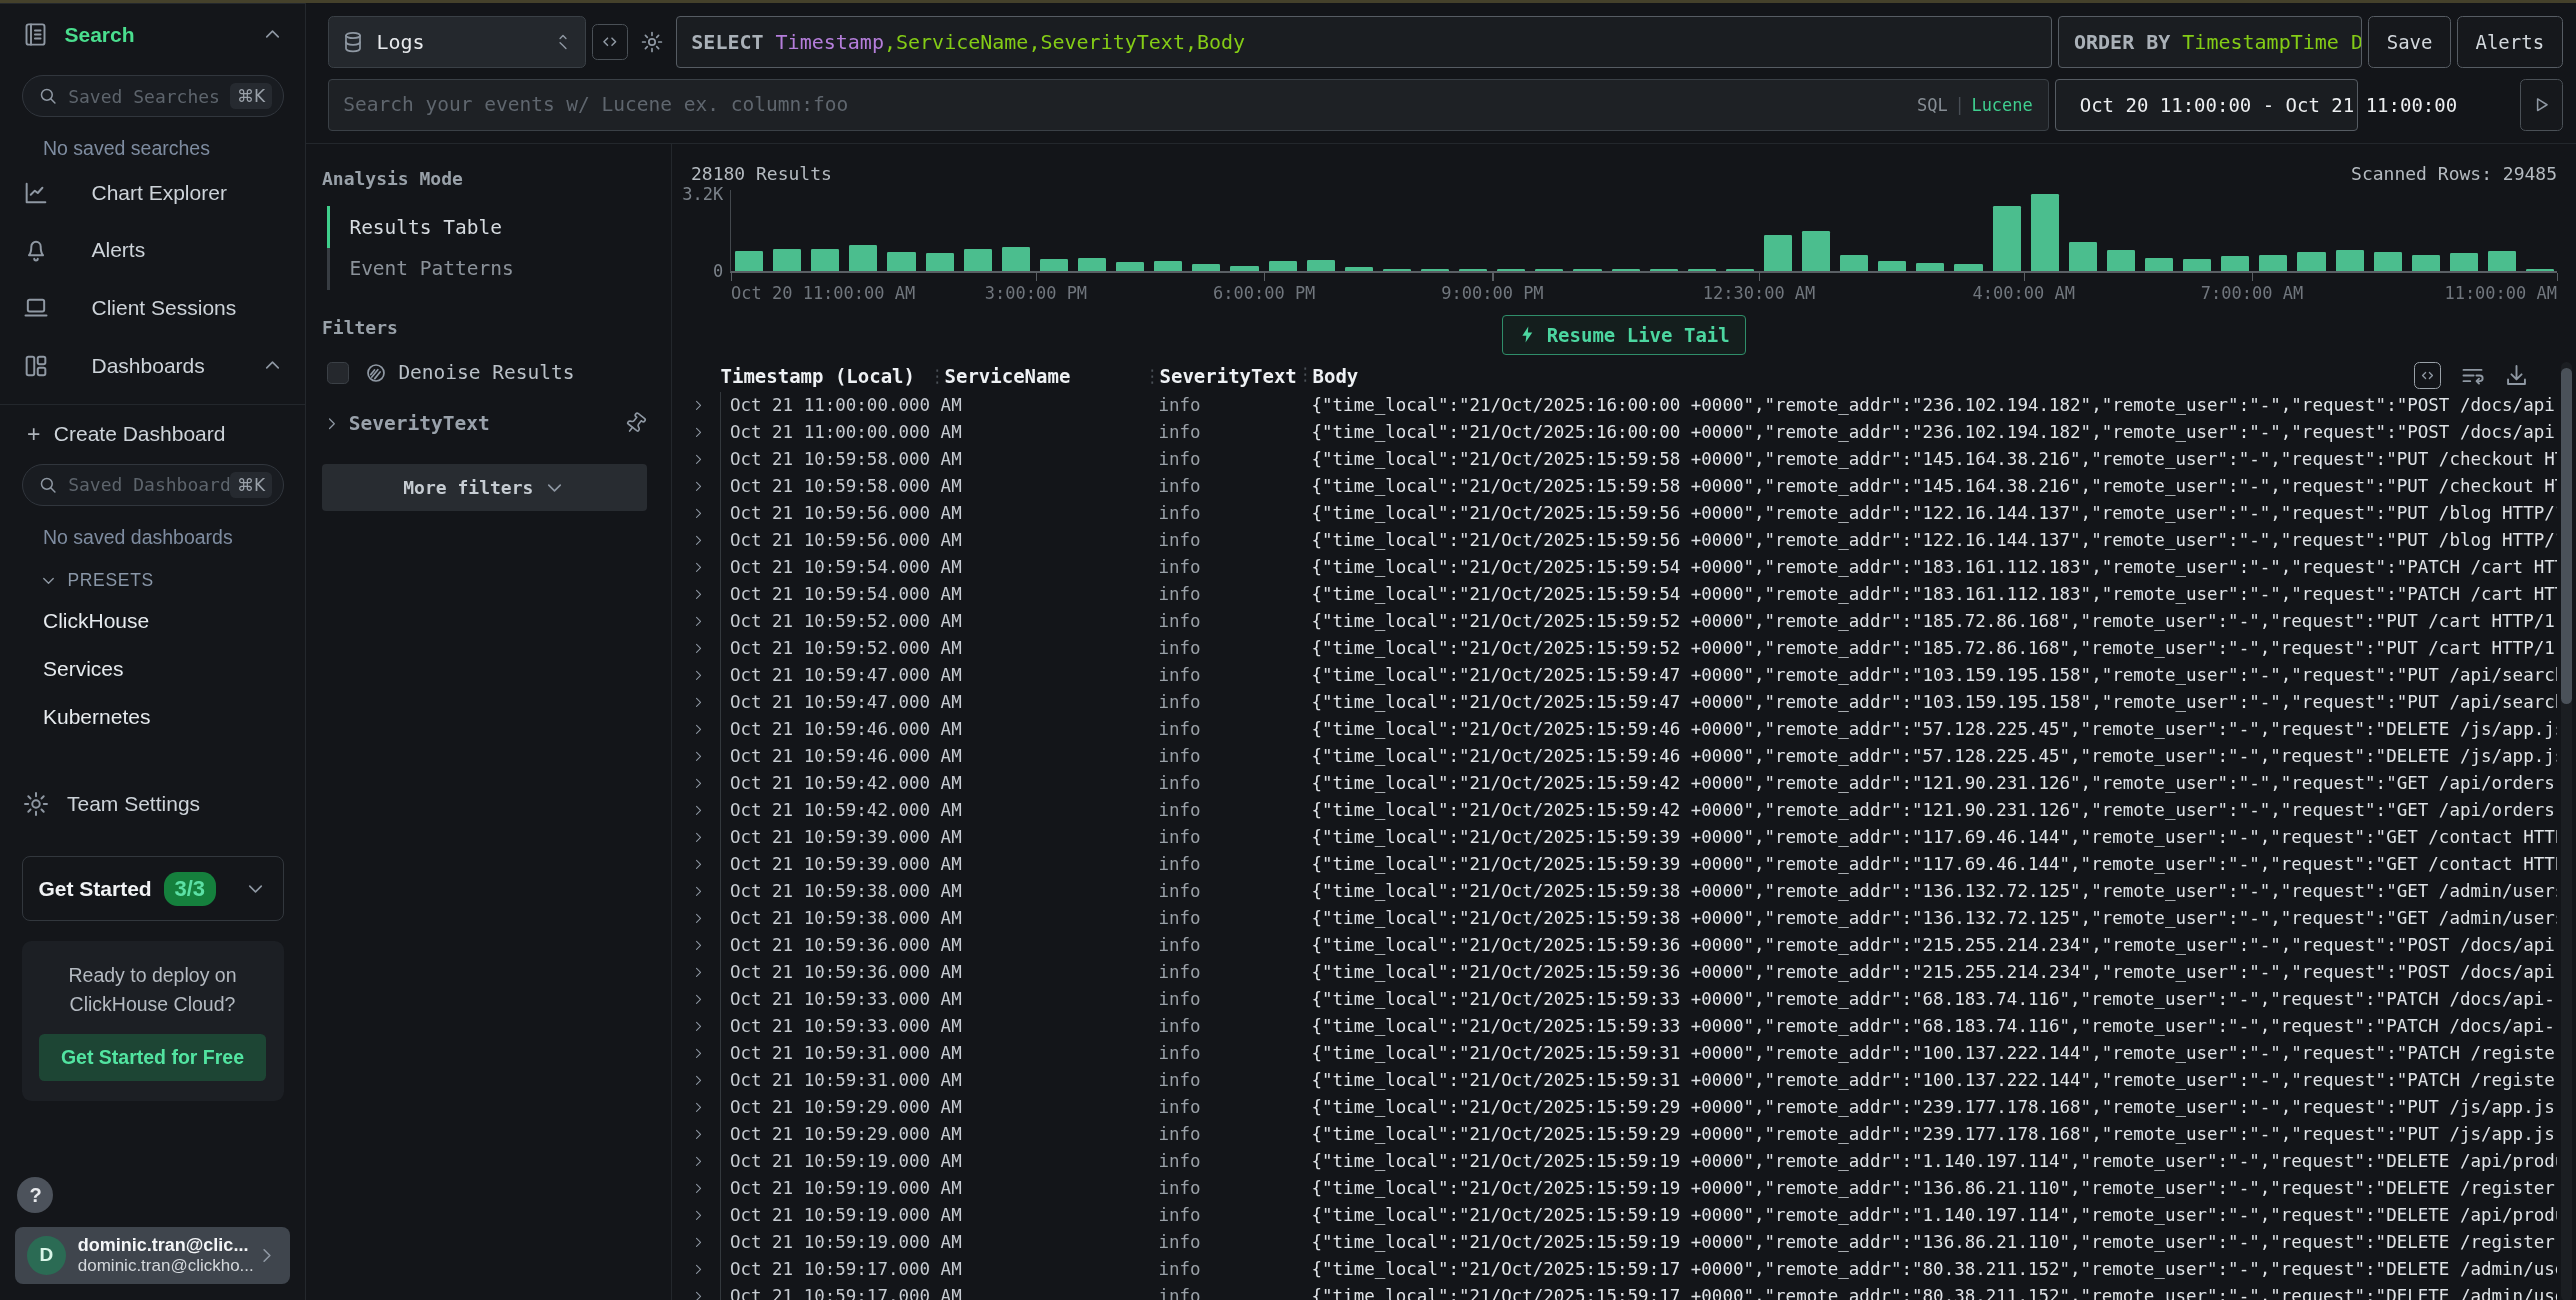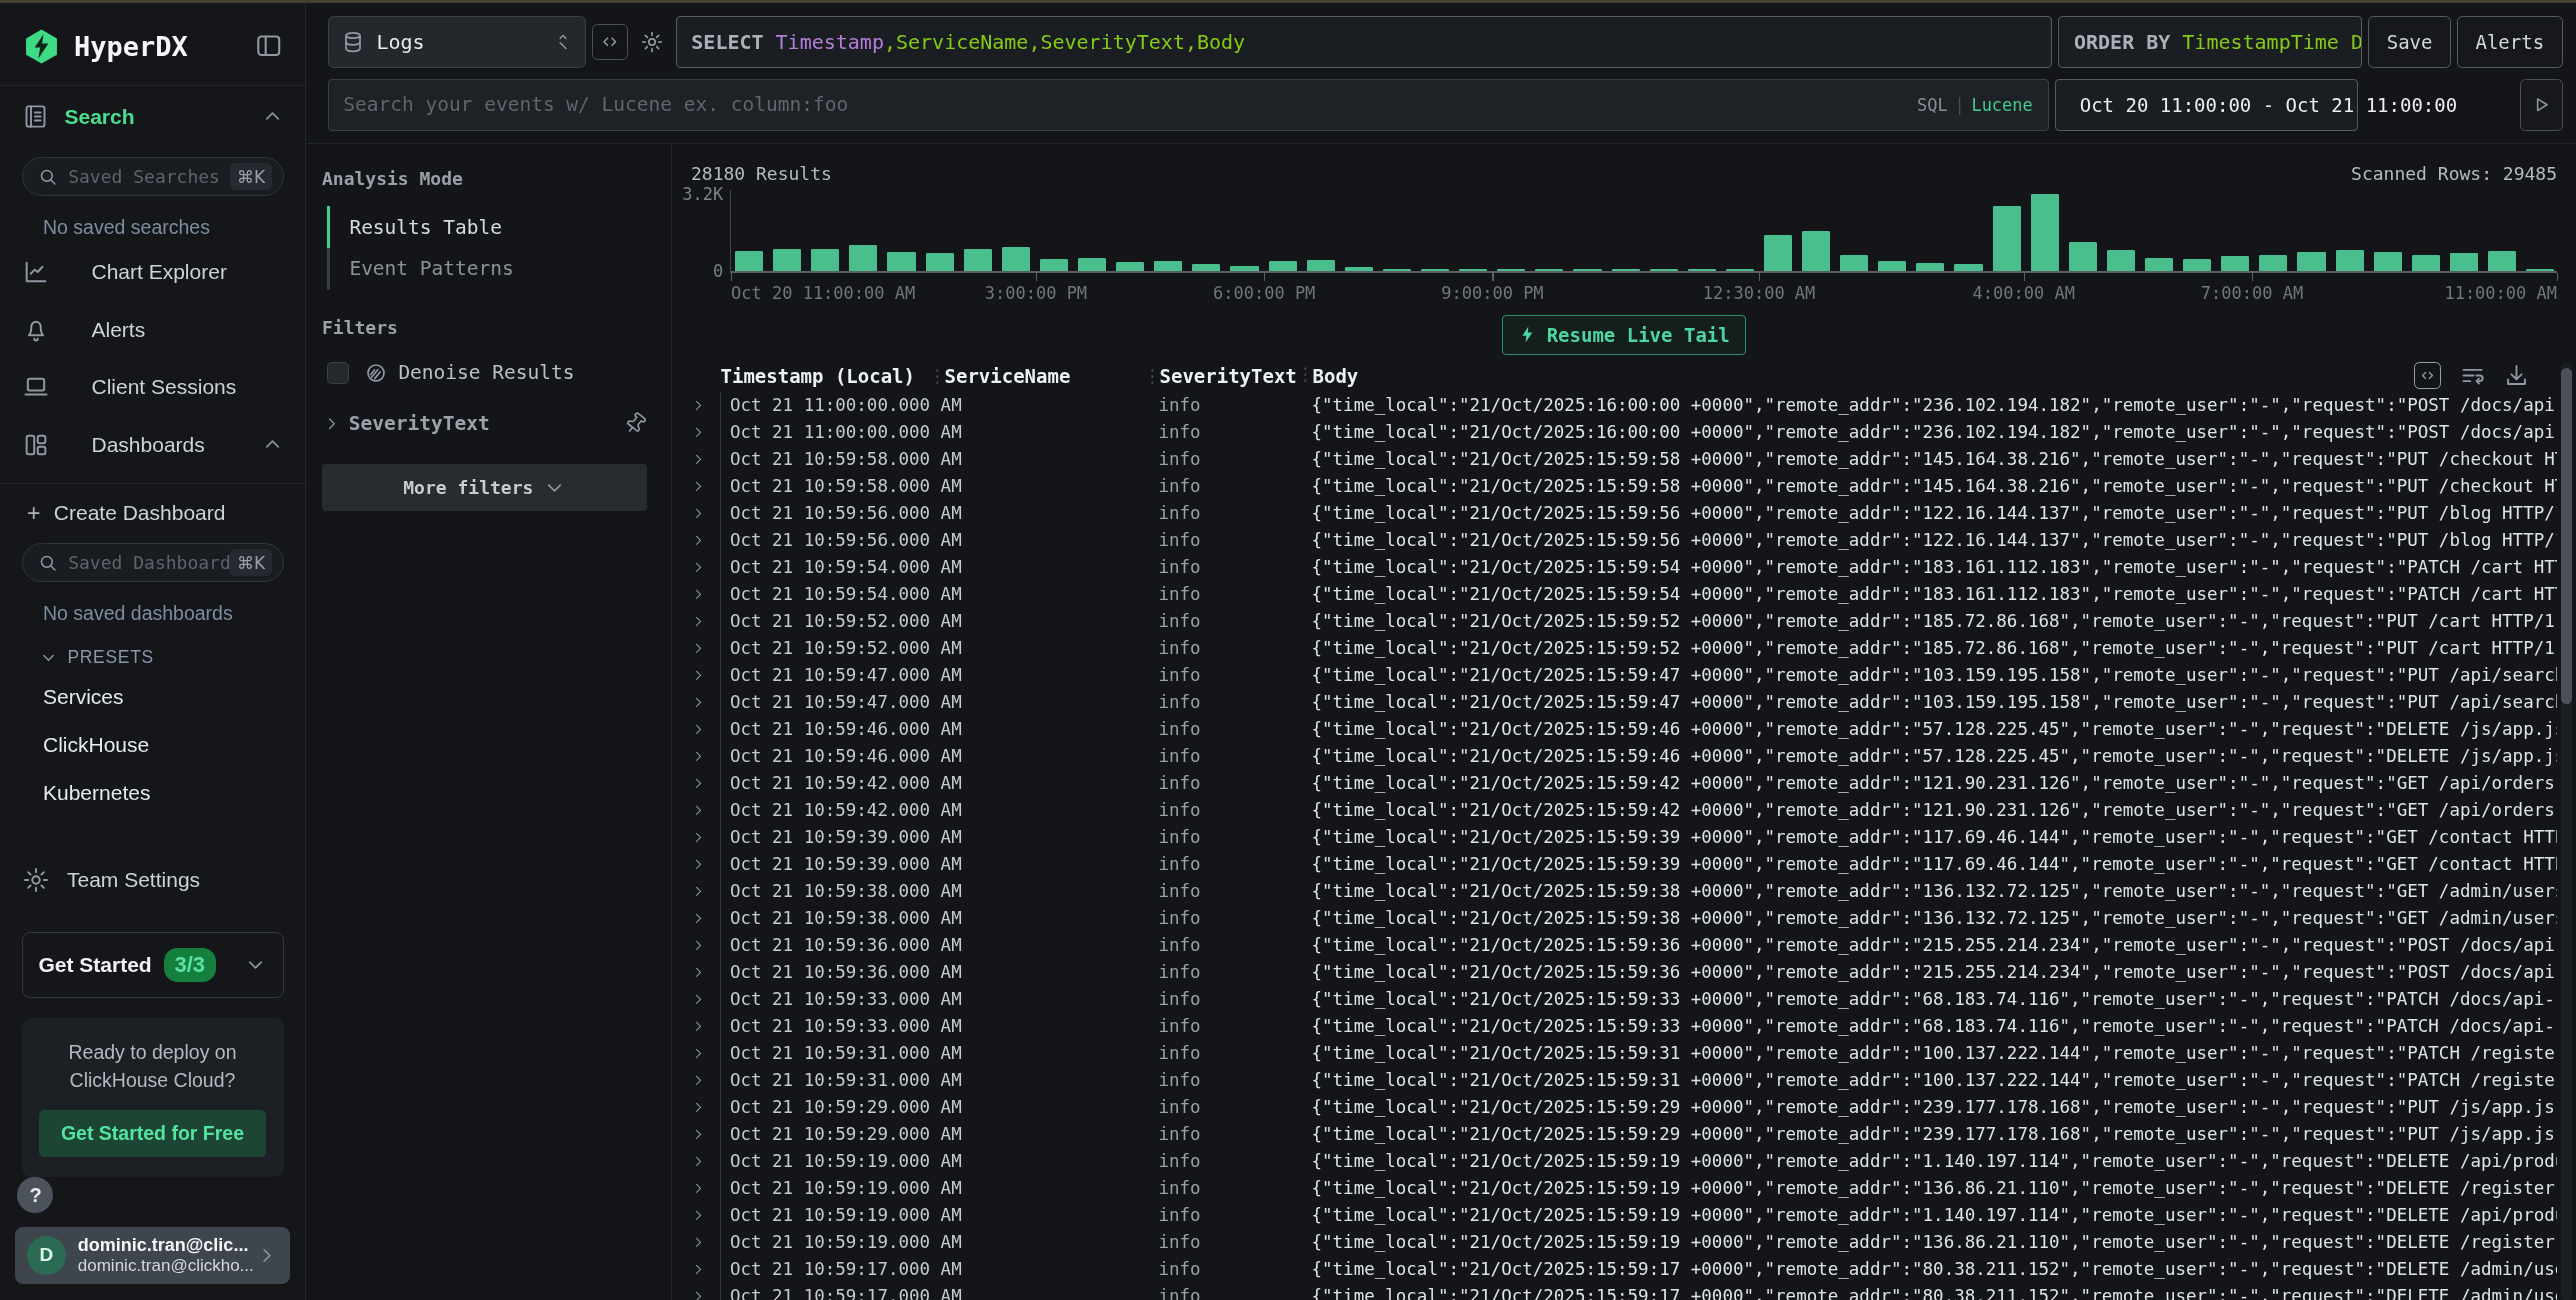--- a/index.html
+++ b/index.html
@@ -159,31 +159,20 @@
   .v-scrollbar-track { position:absolute; right:4px; top:362px; bottom:0; width:10.7px; background:#1b1e22; border-radius:5.4px; }
   .v-scrollbar-thumb { position:absolute; right:4px; top:368px; height:336px; width:10.7px; background:#4a5159; border-radius:5.4px; cursor:grab; }
 </style>
 </head>
 <body>
 
 <div class="topstrip"></div>
 <div class="page">
 
   <aside class="sidebar">
-    <div class="logo-row">
-      <svg class="logo-mark" viewBox="0 0 24 24">
-        <polygon points="12,1.5 21.5,7 21.5,17 12,22.5 2.5,17 2.5,7" fill="#3ddc84"></polygon>
-        <path d="M13.2 4.5L7.8 12.6h3.4L10 19.5l6.2-9.3h-3.8z" fill="#10251a"></path>
-      </svg>
-      <div class="logo-text">HyperDX</div>
-      <svg class="collapse-btn icon" viewBox="0 0 24 24">
-        <rect x="3.5" y="4.5" width="17" height="15" rx="2.5"></rect>
-          <path d="M9.5 4.5v15"></path>
-      </svg>
-    </div>
 
     <div class="section-head">
       <svg class="icon" width="27" height="27" viewBox="0 0 24 24">
         <rect x="4" y="3" width="16" height="18" rx="2"></rect>
           <path d="M8 3v18"></path>
           <path d="M11.5 8.5h5M11.5 12h5M11.5 15.5h5"></path>
       </svg>
       <span class="s-label">Search</span>
       <svg class="chev icon" viewBox="0 0 24 24">
           <path d="M6 14.5l6-6 6 6"></path>
@@ -249,23 +238,23 @@
     <div class="empty-note">No saved dashboards</div>
 
     <div class="presets-head">
       <svg class="chev icon" viewBox="0 0 24 24">
           <path d="M6 9.5l6 6 6-6"></path>
         </svg>
       <span>PRESETS</span>
     </div>
     <div>
 
+        <div class="preset-item">ClickHouse</div>
+
         <div class="preset-item">Services</div>
-
-        <div class="preset-item">ClickHouse</div>
 
         <div class="preset-item">Kubernetes</div>
       </div>
 
     <div class="team-settings">
       <svg class="n-icon icon" viewBox="0 0 24 24">
         <circle cx="12" cy="12" r="3.2"></circle>
         <path d="M12 2.6v2.7M12 18.7v2.7M2.6 12h2.7M18.7 12h2.7M5.4 5.4l1.9 1.9M16.7 16.7l1.9 1.9M18.6 5.4l-1.9 1.9M7.3 16.7l-1.9 1.9"></path>
       </svg>
       <span>Team Settings</span>

